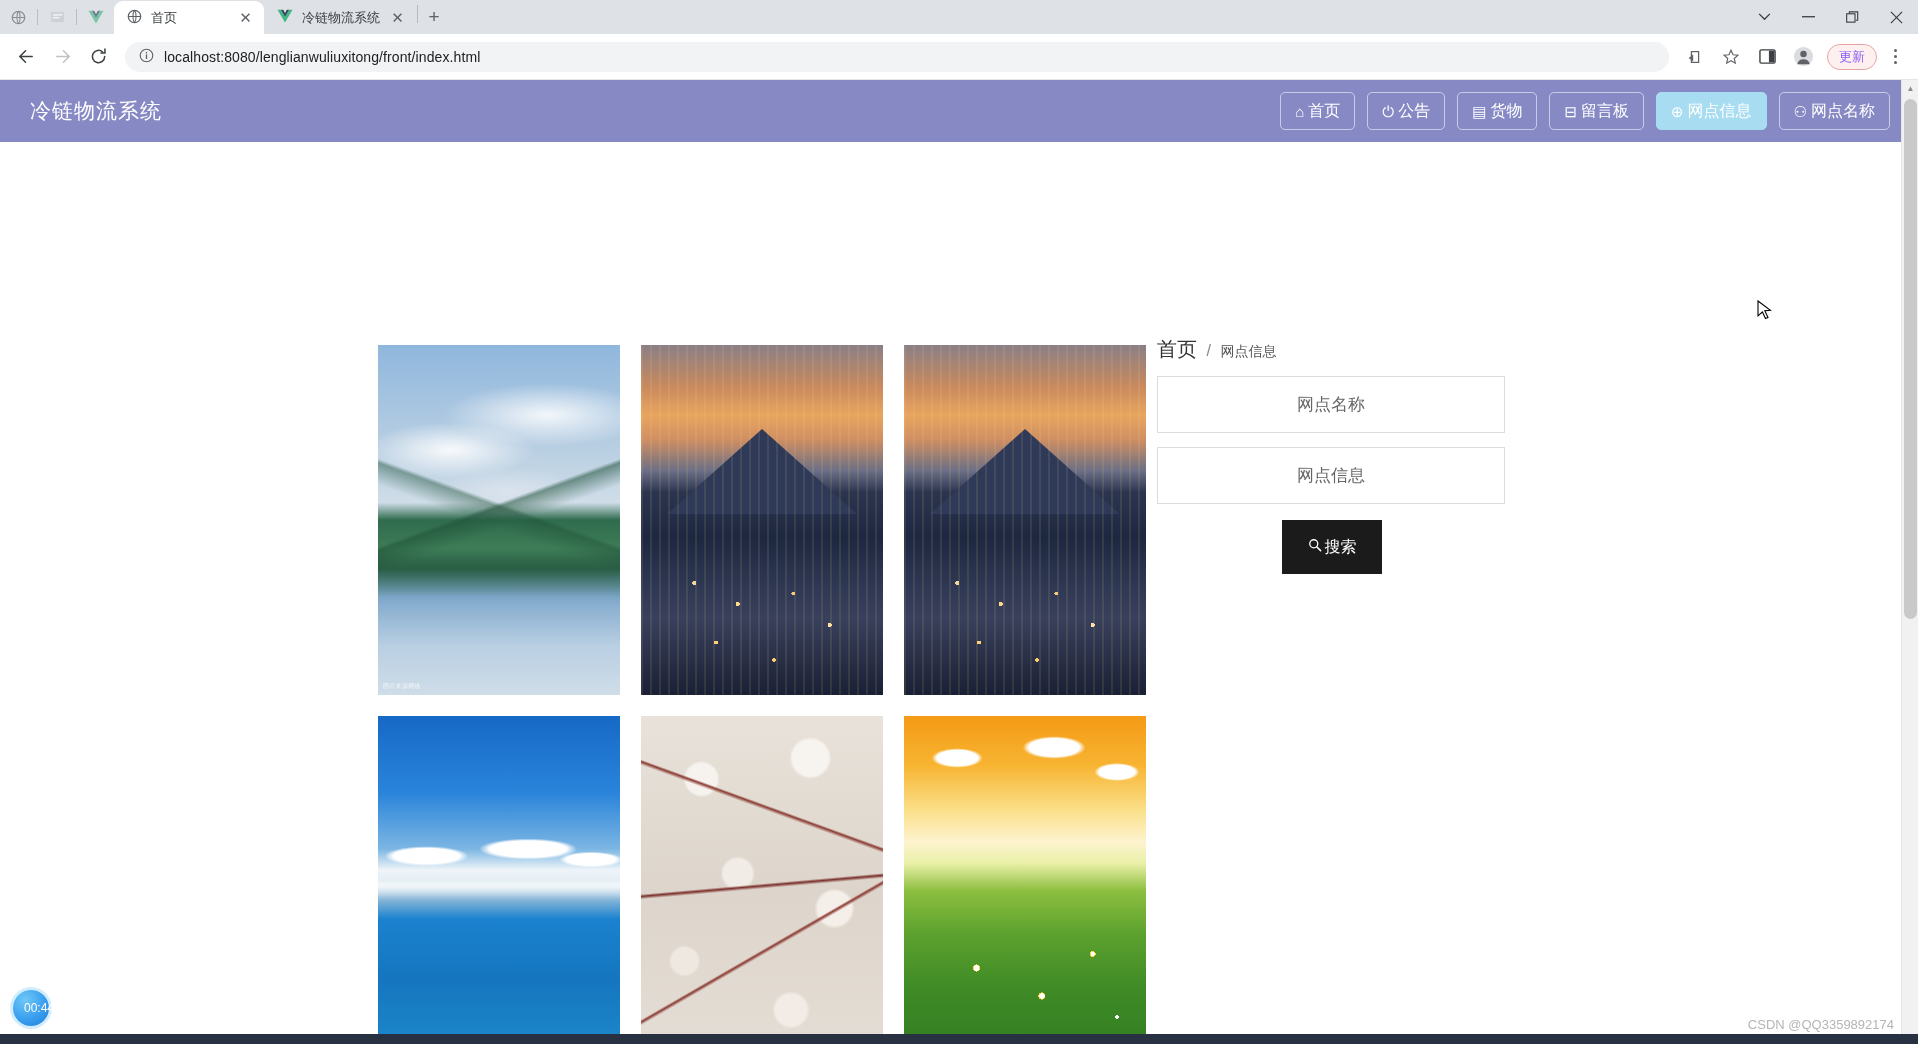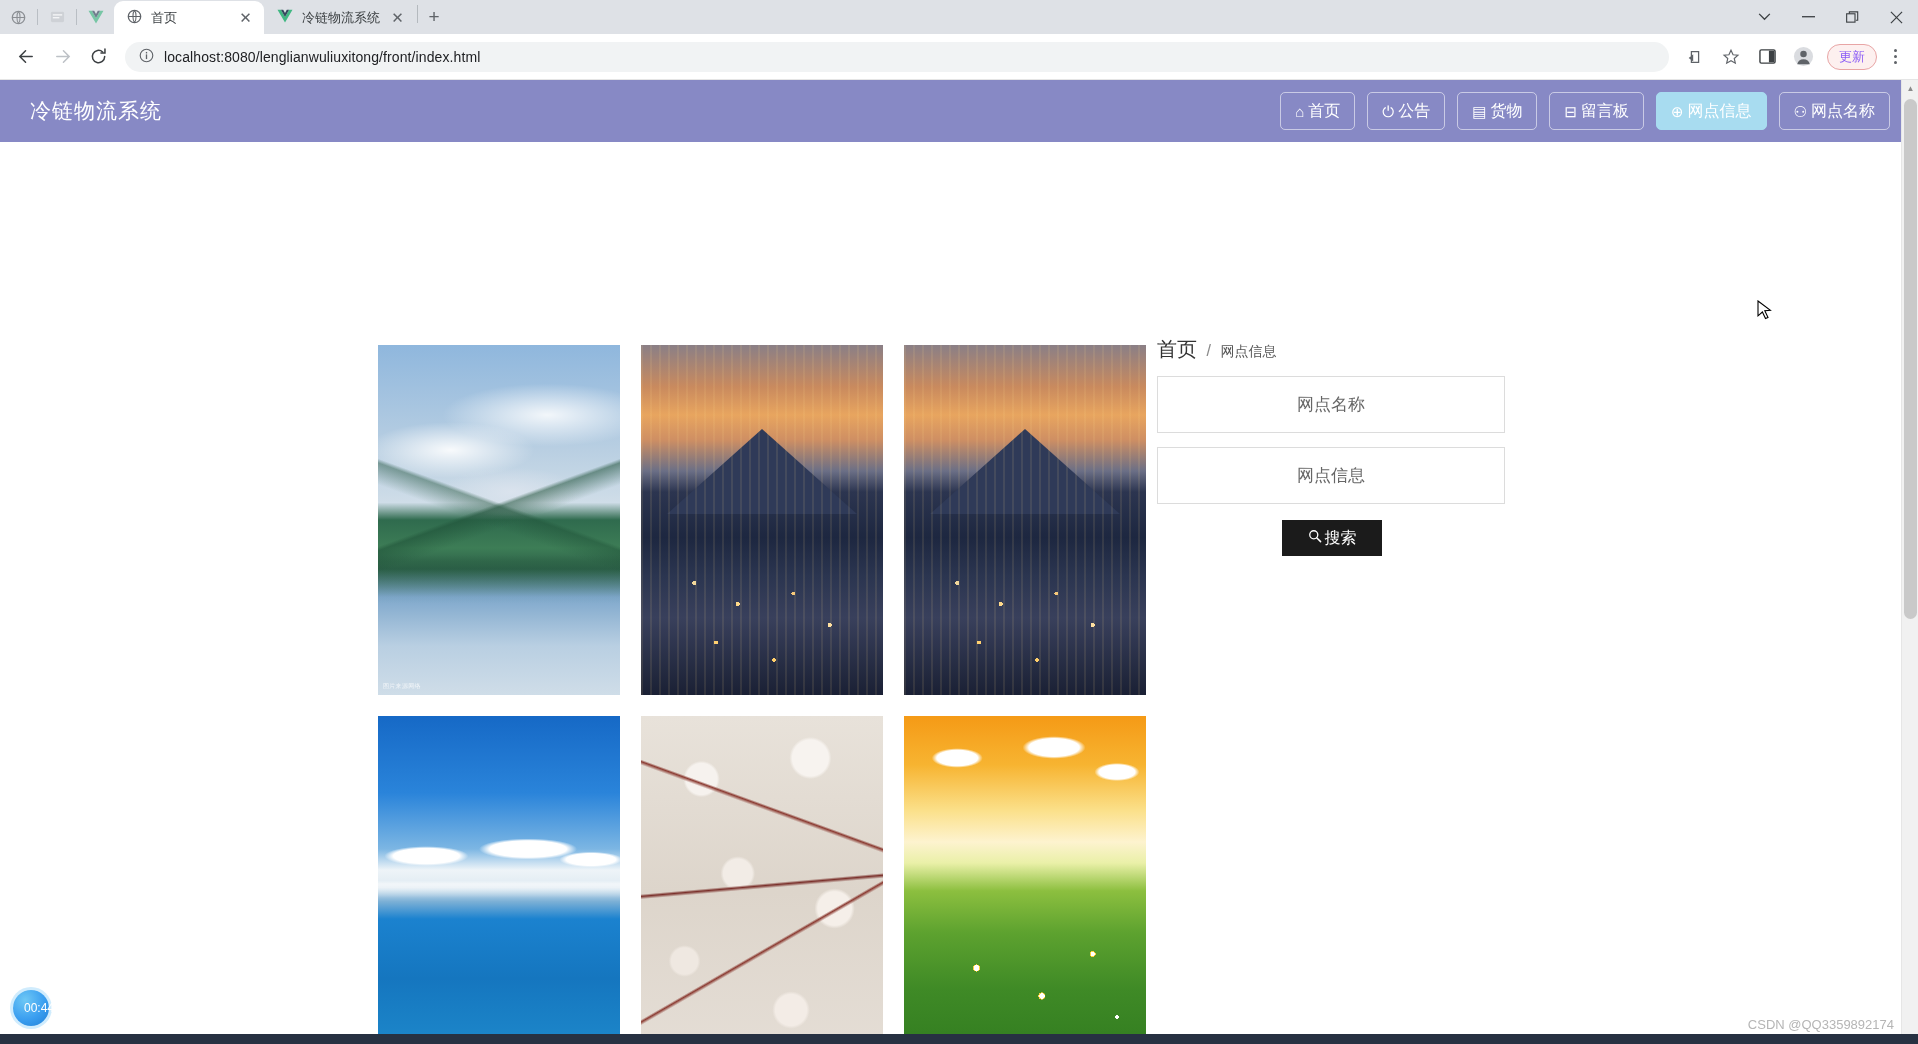--- a/index.html
+++ b/index.html
@@ -186,21 +186,21 @@
   .sidepanel { position:absolute; left:1157px; top:194px; width:350px; }
   .breadcrumb { font-size:20px; color:#333; margin-bottom:13px; }
   .breadcrumb .sep { color:#888; font-size:16px; margin:0 4px; }
   .breadcrumb .cur { font-size:14px; color:#555; }
   .field {
     width:348px; height:57px; border:1px solid #dcdcdc; background:#fff;
     display:flex; align-items:center; justify-content:center;
     font-size:17px; color:#666; margin-bottom:14px;
   }
   .searchbtn {
-    width:100px; height:36px; background:#1b1b1b; color:#fff;
+    width:100px; height:54px; background:#1b1b1b; color:#fff;
     display:flex; align-items:center; justify-content:center; gap:3px;
     font-size:16px; margin:16px auto 0;
   }
 
   
   .scrollbar { position:absolute; right:0; top:0; width:17px; height:964px; background:#f1f1f1;
     border-left:1px solid #e6e6e6; }
   .sb-arrow { width:17px; height:17px; display:flex; align-items:center; justify-content:center;
     color:#8a8a8a; font-size:8px; }
   .sb-thumb { position:absolute; left:2px; top:19px; width:13px; height:520px;

